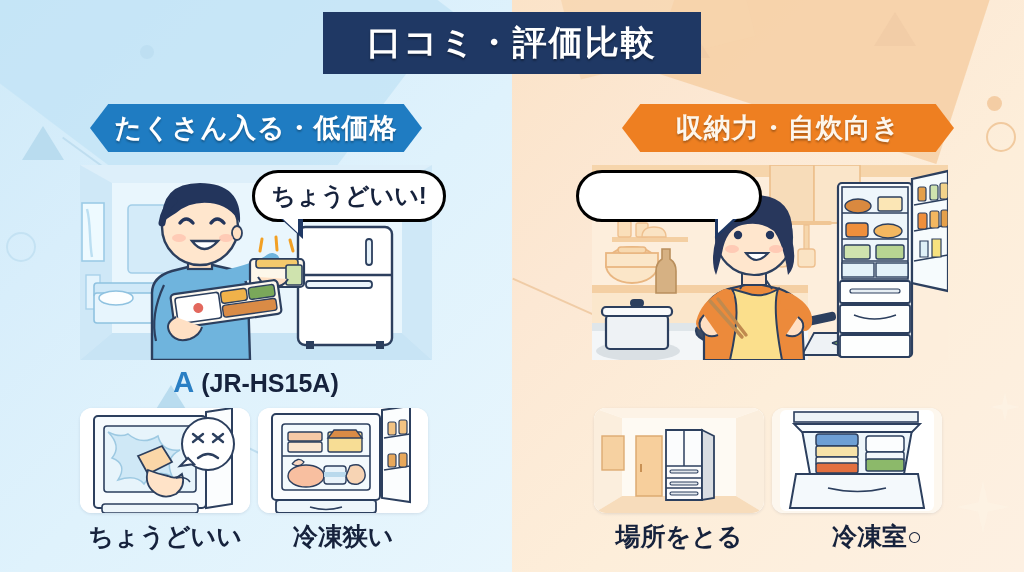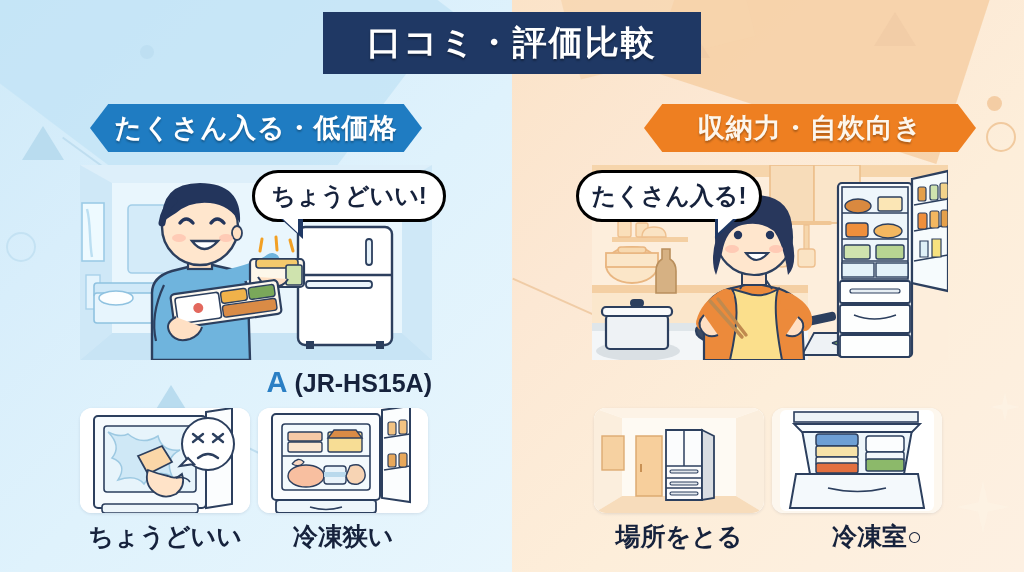--- a/index.html
+++ b/index.html
@@ -64,21 +64,21 @@
 
   
   .sec-rib{ position:absolute; top:104px; height:48px; width:332px; }
   .sec-rib .body{ position:absolute; inset:0;
     clip-path:polygon(5.5% 0,94.5% 0,100% 50%,94.5% 100%,5.5% 100%,0 50%); }
   .sec-rib .lbl{ position:absolute; inset:0; display:flex; align-items:center; justify-content:center;
     color:#fff; font-size:27px; font-weight:bold; letter-spacing:1px; white-space:nowrap;
     text-shadow:0 2px 2px rgba(0,0,0,.28); }
   .sec-left{ left:90px; }
   .sec-left .body{ background:#1f7cc2; }
-  .sec-right{ left:644px; }
+  .sec-right{ left:622px; }
   .sec-right .body{ background:#ee7f21; }
   .sec-right .lbl{ color:#fdf6ec; }
 
   
   .illus{ position:absolute; overflow:hidden; }
   .illus-left{ left:80px; top:165px; width:352px; height:195px; }
   .illus-right{ left:592px; top:165px; width:356px; height:195px; }
 
   
   .bubble{ position:absolute; background:#fff; border:3px solid #000000;
@@ -92,21 +92,21 @@
      border-style:solid; border-width:14px 0 0 15px;
      border-color:#fff transparent transparent transparent; }
   .bub-r{ left:576px; top:170px; width:186px; height:52px; }
   .bub-r .tail{ right:22px; bottom:-20px;
      border-width:20px 22px 0 0; border-color:#1f3864 transparent transparent transparent; }
   .bub-r .tail2{ position:absolute; right:26px; bottom:-14px; width:0;height:0;
      border-style:solid; border-width:14px 15px 0 0;
      border-color:#fff transparent transparent transparent; }
 
   
-  .model{ position:absolute; top:366px; width:352px; text-align:right;
+  .model{ position:absolute; top:366px; width:352px; text-align:center;
     font-size:25px; font-weight:bold; color:#16223c; white-space:nowrap; }
   .model-left{ left:80px; }
   .model-right{ left:592px; }
   .model .letter{ font-size:29px; font-weight:bold; }
   .letter-a{ color:#2a7fc4; }
   .letter-b{ color:#ee8a28; }
 
   
   .thumb{ position:absolute; top:408px; width:170px; height:105px;
     background:#ffffff; border-radius:12px; overflow:hidden;
@@ -370,21 +370,20 @@
           <rect x="338" y="46" width="9" height="17" rx="2" fill="#f3b760" stroke="#2c3f5e" stroke-width="1.2"></rect>
           <rect x="349" y="45" width="7" height="17" rx="2" fill="#e5a04a" stroke="#2c3f5e" stroke-width="1.2"></rect>
           <path d="M328 76 h8 v16 h-8 z" fill="#dff0f8" stroke="#2c3f5e" stroke-width="1.2"></path>
           <path d="M340 74 h9 v18 h-9 z" fill="#f7e27f" stroke="#2c3f5e" stroke-width="1.2"></path>
         </g>
       </g>
     </svg>
   </div>
 
   <div class="bubble bub-r">
-    <span>たくさん入る!</span>
     <span class="tail"></span>
     <span class="tail2"></span>
   </div>
 
   <div class="model model-left">
     <span class="letter letter-a">A</span>
     <span>(JR-HS15A)</span>
   </div>
 
   <div class="thumb t1">

